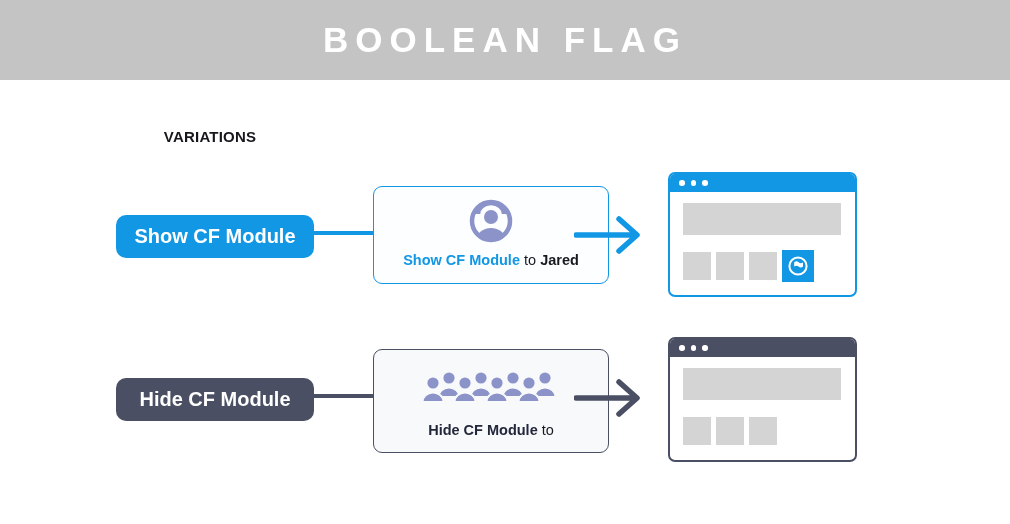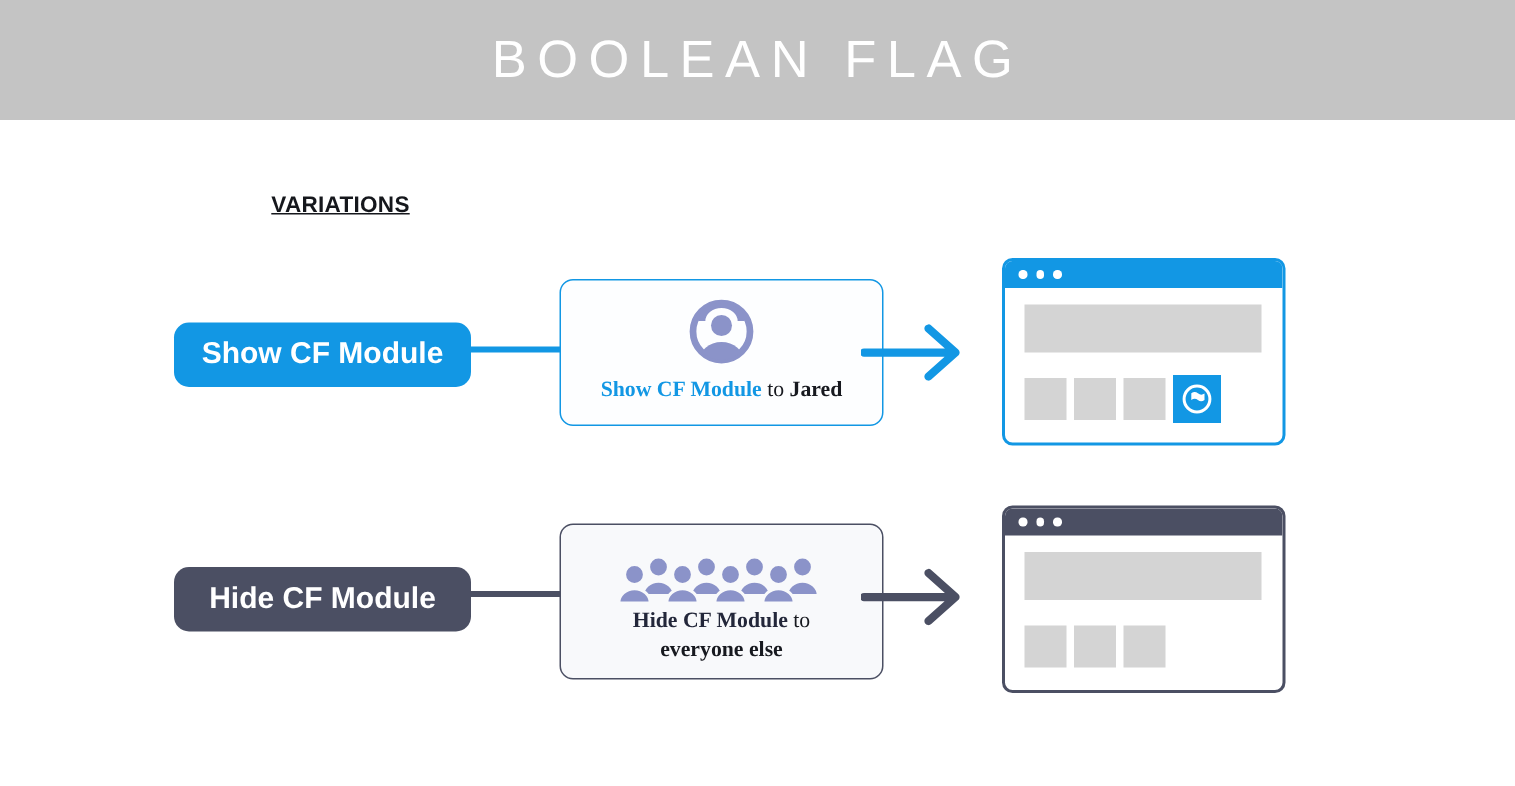--- a/index.html
+++ b/index.html
@@ -6,45 +6,45 @@
   .stage{
     position:relative;width:1010px;height:524px;background:#ffffff;overflow:hidden;
     font-family:"Liberation Sans", sans-serif;
   }
   
   .banner{
     position:absolute;left:0;top:0;width:1010px;height:80px;background:#c4c4c4;
     display:flex;align-items:center;justify-content:center;
   }
   .banner-title{
-    color:#ffffff;font-size:35px;font-weight:400;letter-spacing:7px;
+    color:#ffffff;font-size:35px;font-weight:700;letter-spacing:7px;
   }
   
   .col-header{
     position:absolute;top:128px;font-size:15px;font-weight:700;color:#15171c;
     text-align:center;letter-spacing:0.2px;
   }
-  .col-variations{left:127px;width:200px;text-decoration:underline;}
+  .col-variations{left:110px;width:200px;}
   .col-targeting{left:372px;width:200px;}
   .col-results{left:665px;width:190px;}
   
   .pill{
     position:absolute;left:116px;width:198px;height:43px;border-radius:10px;
     display:flex;align-items:center;justify-content:center;
     color:#ffffff;font-size:20px;font-weight:700;
   }
   .pill-show{top:215px;background:#1297e4;}
   .pill-hide{top:378px;background:#4b4f63;}
   .connector{position:absolute;left:312px;width:62px;height:4px;}
   .connector-show{top:231px;background:#1297e4;}
   .connector-hide{top:394px;background:#4b4f63;}
   
   .rule-card{
-    position:absolute;left:373px;width:216px;border-radius:9px;box-sizing:border-box;
-    display:flex;flex-direction:column;align-items:center;justify-content:space-between;font-family:Liberation Serif, serif;
+    position:absolute;left:373px;width:236px;border-radius:9px;box-sizing:border-box;
+    display:flex;flex-direction:column;align-items:center;justify-content:space-between;
   }
   .rule-card-show{top:186px;height:98px;background:#fdfeff;border:1.5px solid #1297e4;padding:10px 6px 13px;}
   .rule-card-hide{top:349px;height:104px;background:#f8f9fb;border:1.5px solid #4b4f63;padding:11px 18px 12px;}
   .rule-text{font-size:14.5px;color:#17191f;text-align:center;line-height:19px;}
   .flag-name-blue{color:#1297e4;font-weight:700;}
   .flag-name-dark{color:#23273a;font-weight:700;}
   .audience-bold{color:#17191f;font-weight:700;}
   .audience-block{display:block;color:#17191f;font-weight:700;}
   .rule-icon{line-height:0;}
   
@@ -153,21 +153,20 @@
           <use href="#pp" x="12" y="32"></use>
           <use href="#pp" x="44" y="32"></use>
           <use href="#pp" x="76" y="32"></use>
           <use href="#pp" x="108" y="32"></use>
         </g>
       </svg>
     </span>
     <div class="rule-text">
       <span class="flag-name-dark">Hide CF Module</span>
       <span>to</span>
-      <span class="audience-block">everyone else</span>
     </div>
   </div>
 
   <svg class="arrow arrow-hide" width="76" height="44">
     <path d="M2 22 H60 M45 6 L63 22 L45 38" stroke="#4b4f63" stroke-width="5.5" fill="none" stroke-linecap="round" stroke-linejoin="round"></path>
   </svg>
 
   <div class="browser browser-hide">
     <div class="titlebar titlebar-hide">
       <span class="dot"></span>

